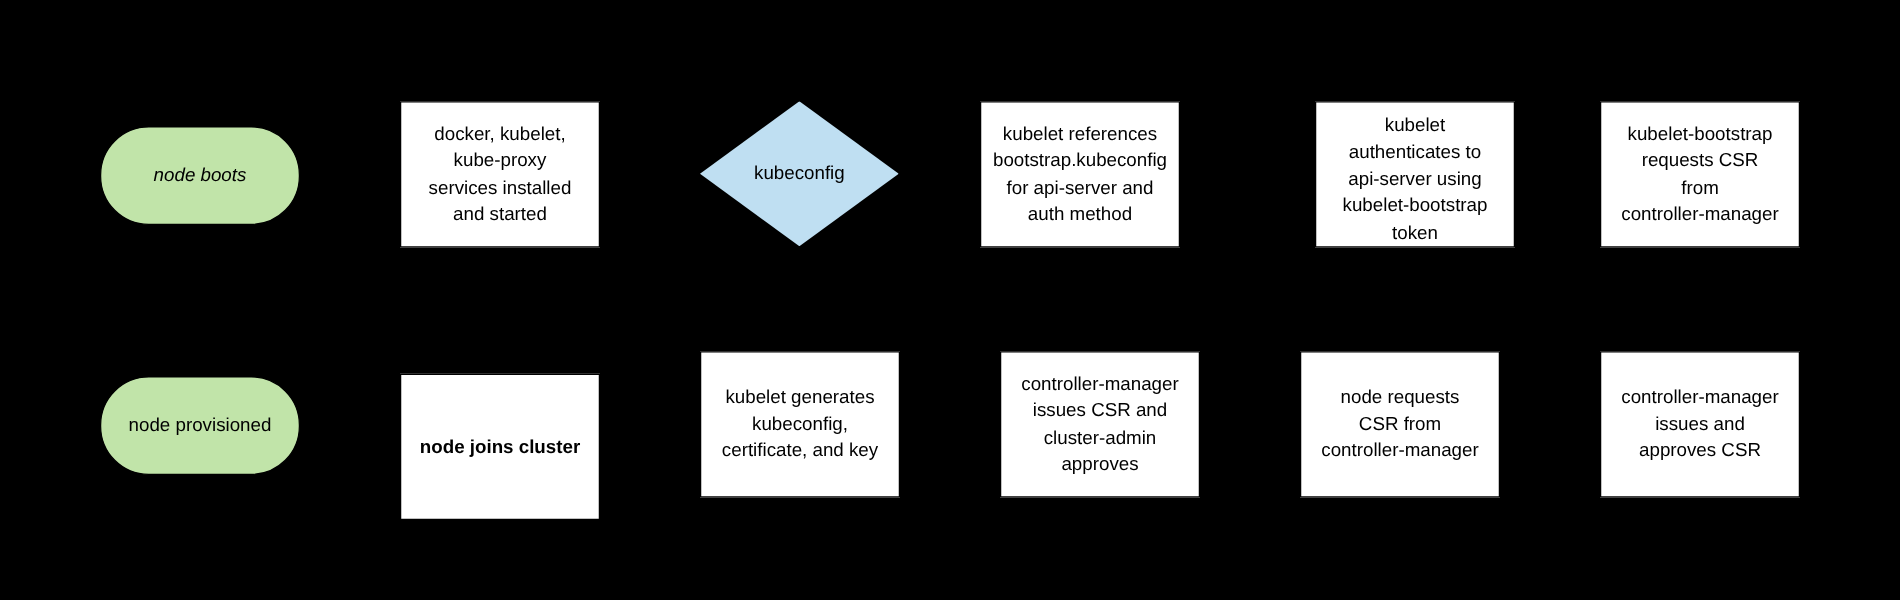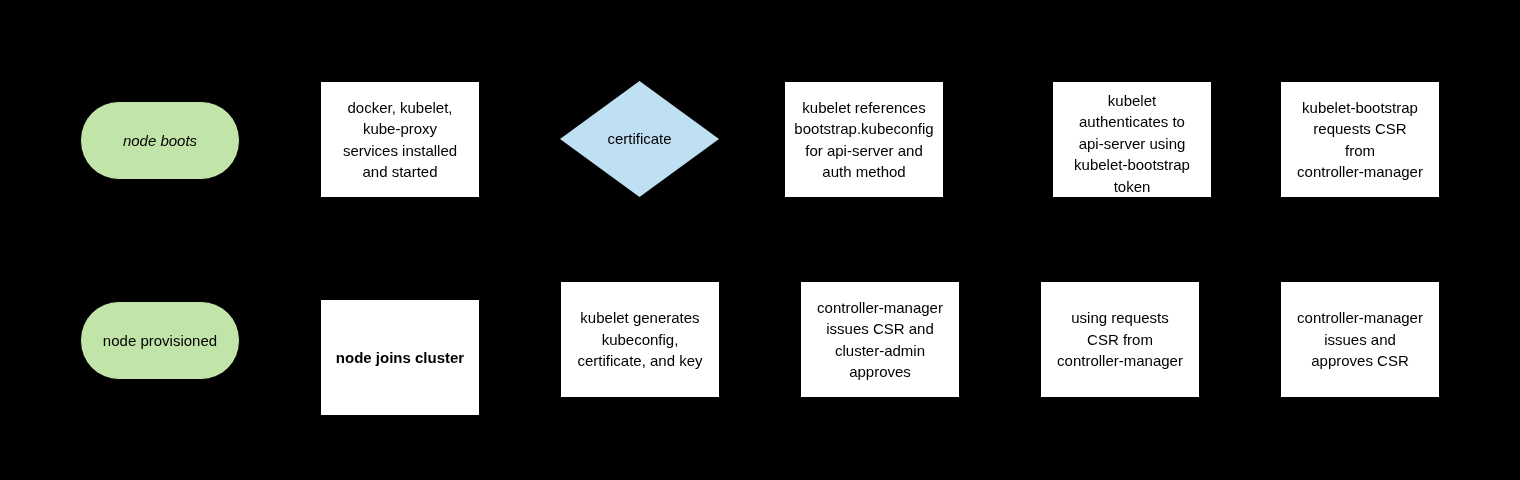--- a/index.html
+++ b/index.html
@@ -54,21 +54,21 @@
   </div>
 
   <div class="node process" style="left:320px; top:81px; width:158px; height:115px;">
     <span class="label">docker, kubelet,
 kube-proxy
 services installed
 and started</span>
   </div>
 
   <div class="node decision" style="left:560px; top:81px; width:159px; height:116px;">
-    <span class="label">certificate</span>
+    <span class="label">kubeconfig</span>
   </div>
 
   <div class="node process" style="left:784px; top:81px; width:158px; height:115px;">
     <span class="label">kubelet references
 bootstrap.kubeconfig
 for api-server and
 auth method</span>
   </div>
 
   <div class="node process" style="left:1052px; top:81px; width:158px; height:115px;align-items:flex-end;">
@@ -101,21 +101,21 @@
   </div>
 
   <div class="node process" style="left:800px; top:281px; width:158px; height:115px;">
     <span class="label">controller-manager
 issues CSR and
 cluster-admin
 approves</span>
   </div>
 
   <div class="node process" style="left:1040px; top:281px; width:158px; height:115px;">
-    <span class="label">using requests
+    <span class="label">node requests
 CSR from
 controller-manager</span>
   </div>
 
   <div class="node process" style="left:1280px; top:281px; width:158px; height:115px;">
     <span class="label">controller-manager
 issues and
 approves CSR</span>
   </div>
 

